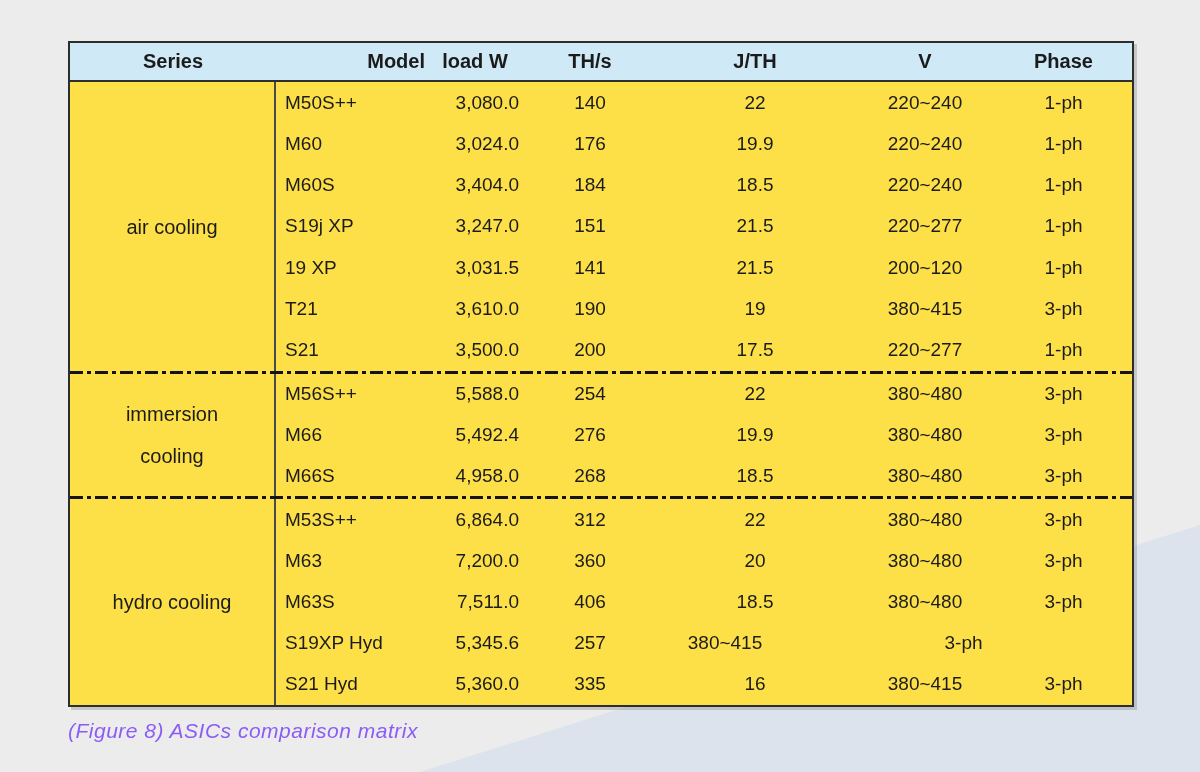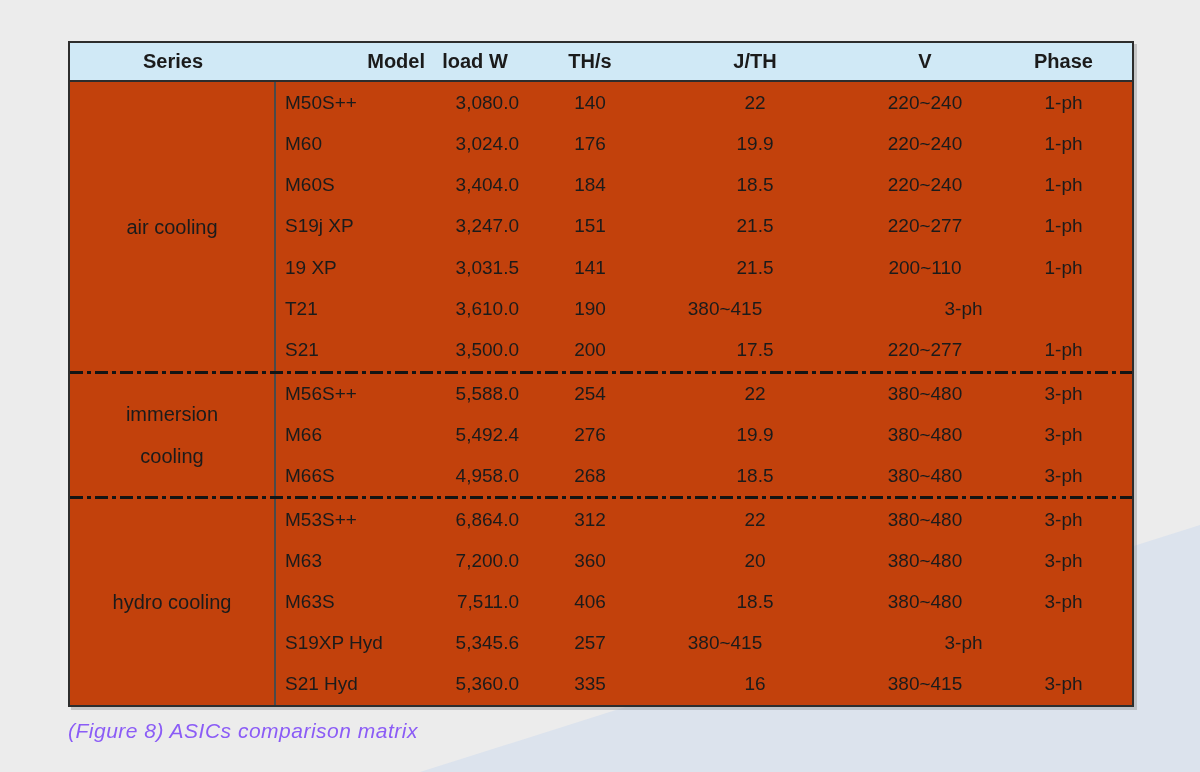--- a/index.html
+++ b/index.html
@@ -21,21 +21,21 @@
     inset: 0;
     background: #dce3ed;
     clip-path: polygon(35% 100%, 100% 68%, 100% 100%);
   }
   .table {
     position: absolute;
     left: 68px;
     top: 41px;
     width: 1066px;
     height: 666px;
-    background: #c2410c;
+    background: #fde047;
     border: 2px solid #2d2d2d;
     box-shadow: 3px 3px 0 rgba(130,130,130,0.35);
     display: flex;
     flex-direction: column;
   }
   .thead {
     flex: 0 0 39px;
     display: flex;
     align-items: center;
     background: #d0e9f6;
@@ -154,27 +154,28 @@
           <div class="c3">151</div>
           <div class="c4">21.5</div>
           <div class="c5">220~277</div>
           <div class="c6">1-ph</div>
         </div>
         <div class="row">
           <div class="c1">19 XP</div>
           <div class="c2">3,031.5</div>
           <div class="c3">141</div>
           <div class="c4">21.5</div>
-          <div class="c5">200~110</div>
+          <div class="c5">200~120</div>
           <div class="c6">1-ph</div>
         </div>
         <div class="row">
           <div class="c1">T21</div>
           <div class="c2">3,610.0</div>
           <div class="c3">190</div>
+          <div class="c4">19</div>
           <div class="c5">380~415</div>
           <div class="c6">3-ph</div>
         </div>
         <div class="row">
           <div class="c1">S21</div>
           <div class="c2">3,500.0</div>
           <div class="c3">200</div>
           <div class="c4">17.5</div>
           <div class="c5">220~277</div>
           <div class="c6">1-ph</div>

